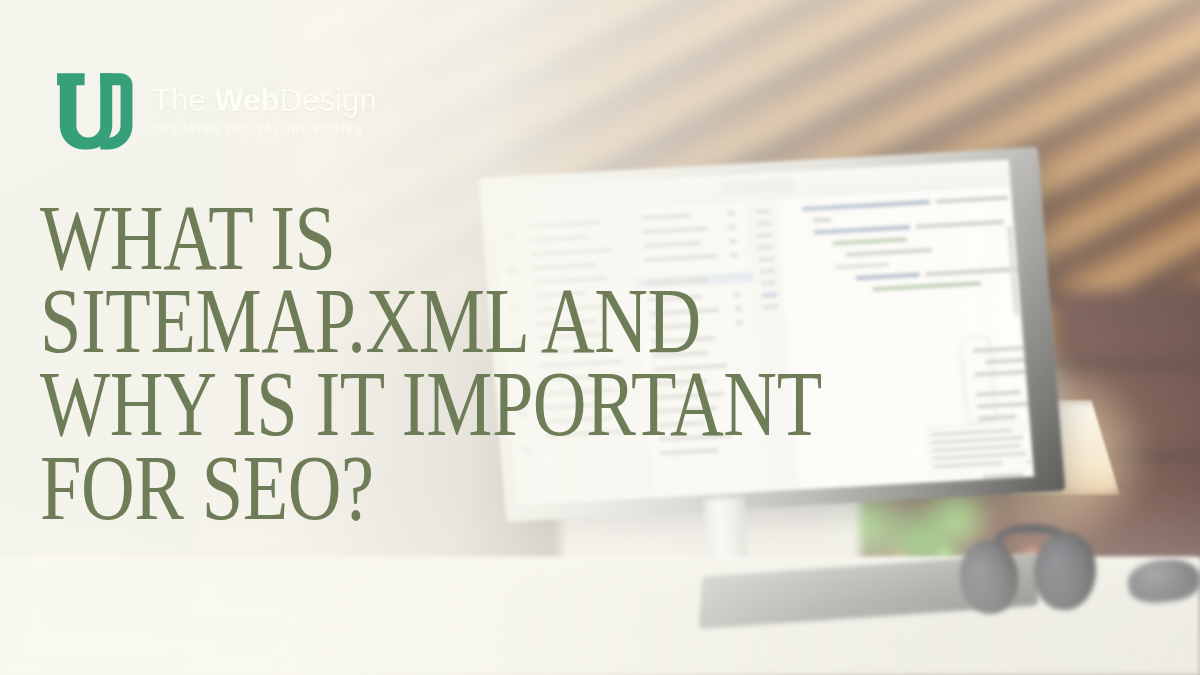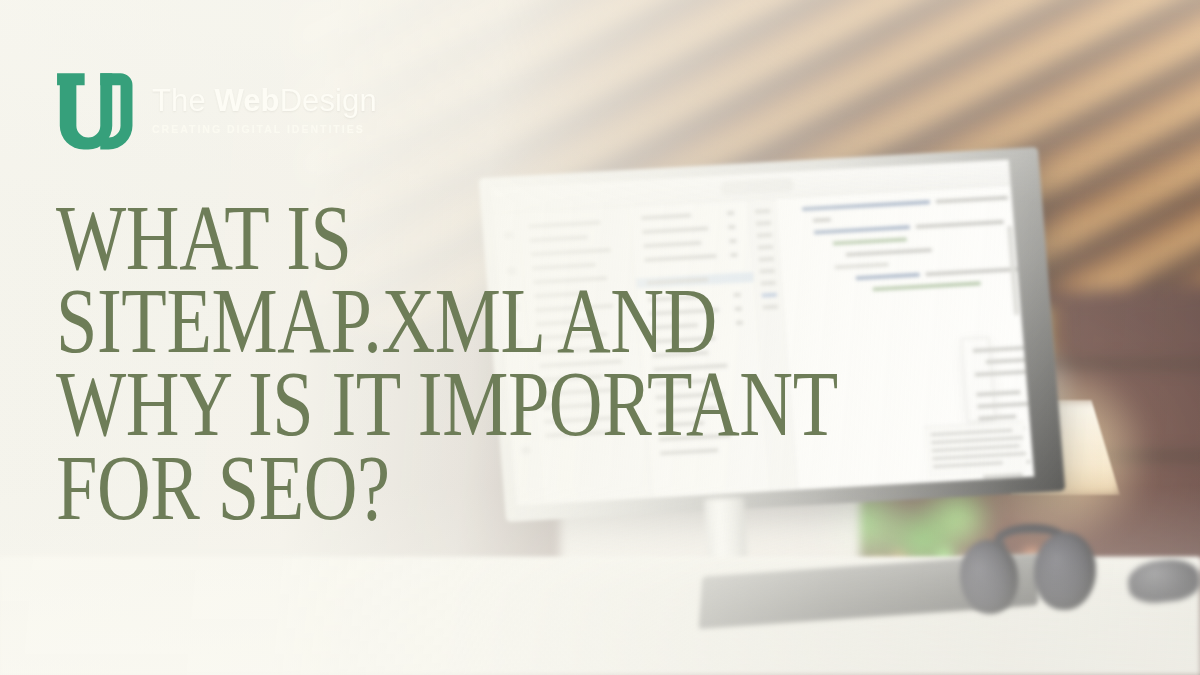--- a/index.html
+++ b/index.html
@@ -361,21 +361,21 @@
     font-weight:700;
     letter-spacing:2.0px;
     color:#fcfbf2;
     white-space:nowrap;
     opacity:.97;
   }
 
   
   .headline {
     position:absolute;
-    left:56px; top:196px;
+    left:40px; top:196px;
     width:1000px;
   }
   .headline-line {
     font-family:"Liberation Serif", serif;
     font-weight:400;
     font-size:93px;
     line-height:.895;
     letter-spacing:-0.5px;
     color:#6e7d58;
     transform:scaleX(.80);

